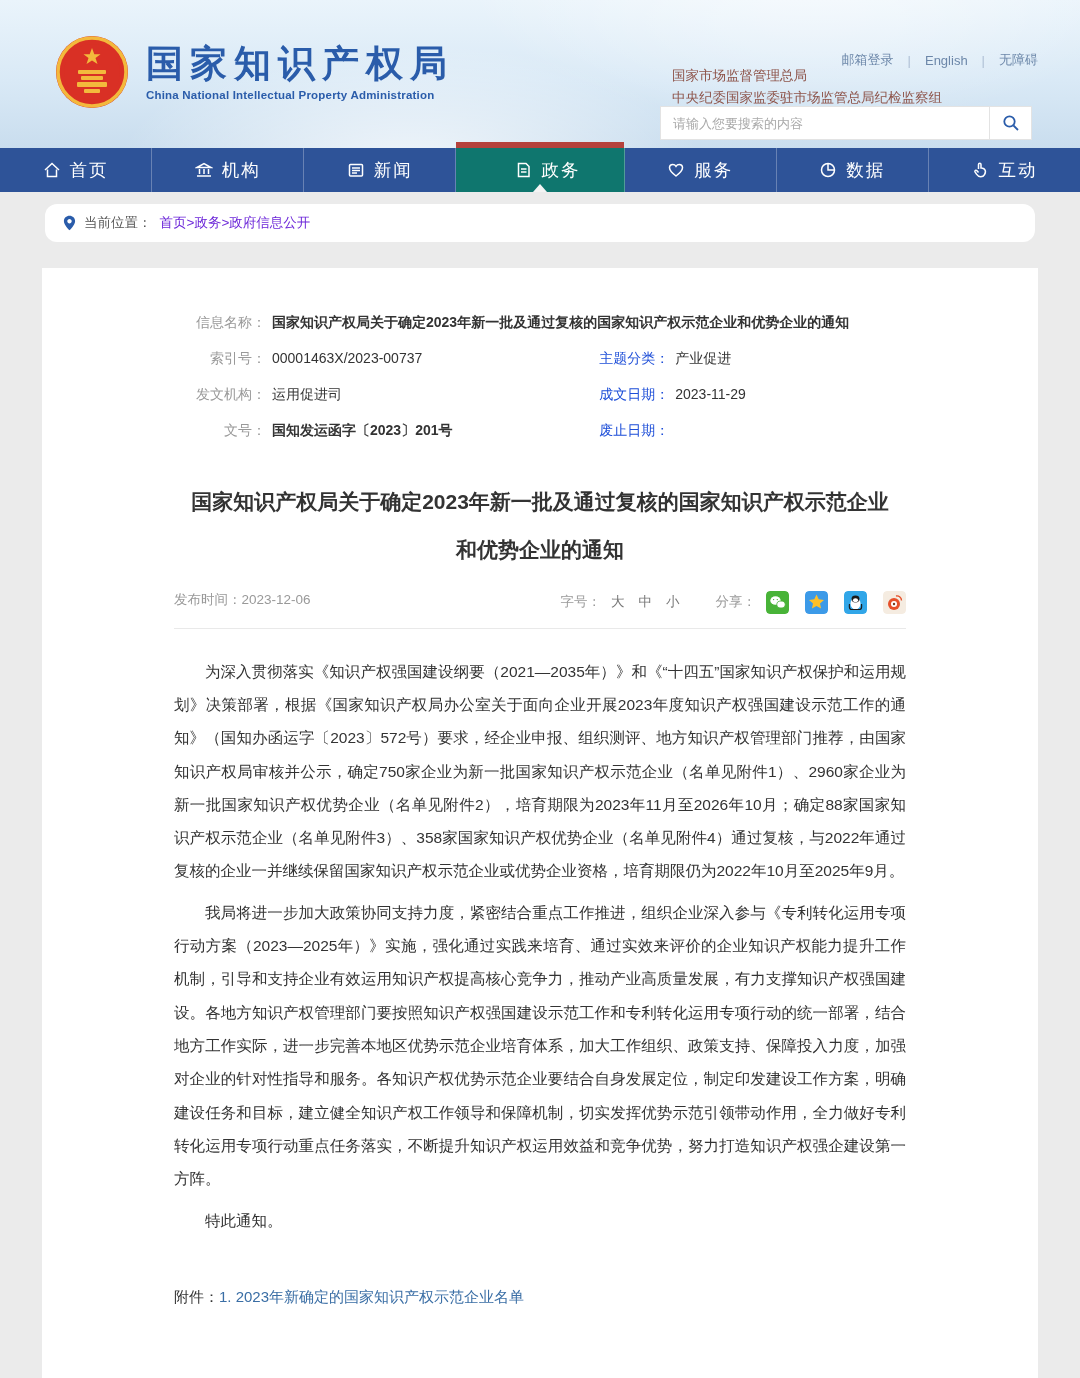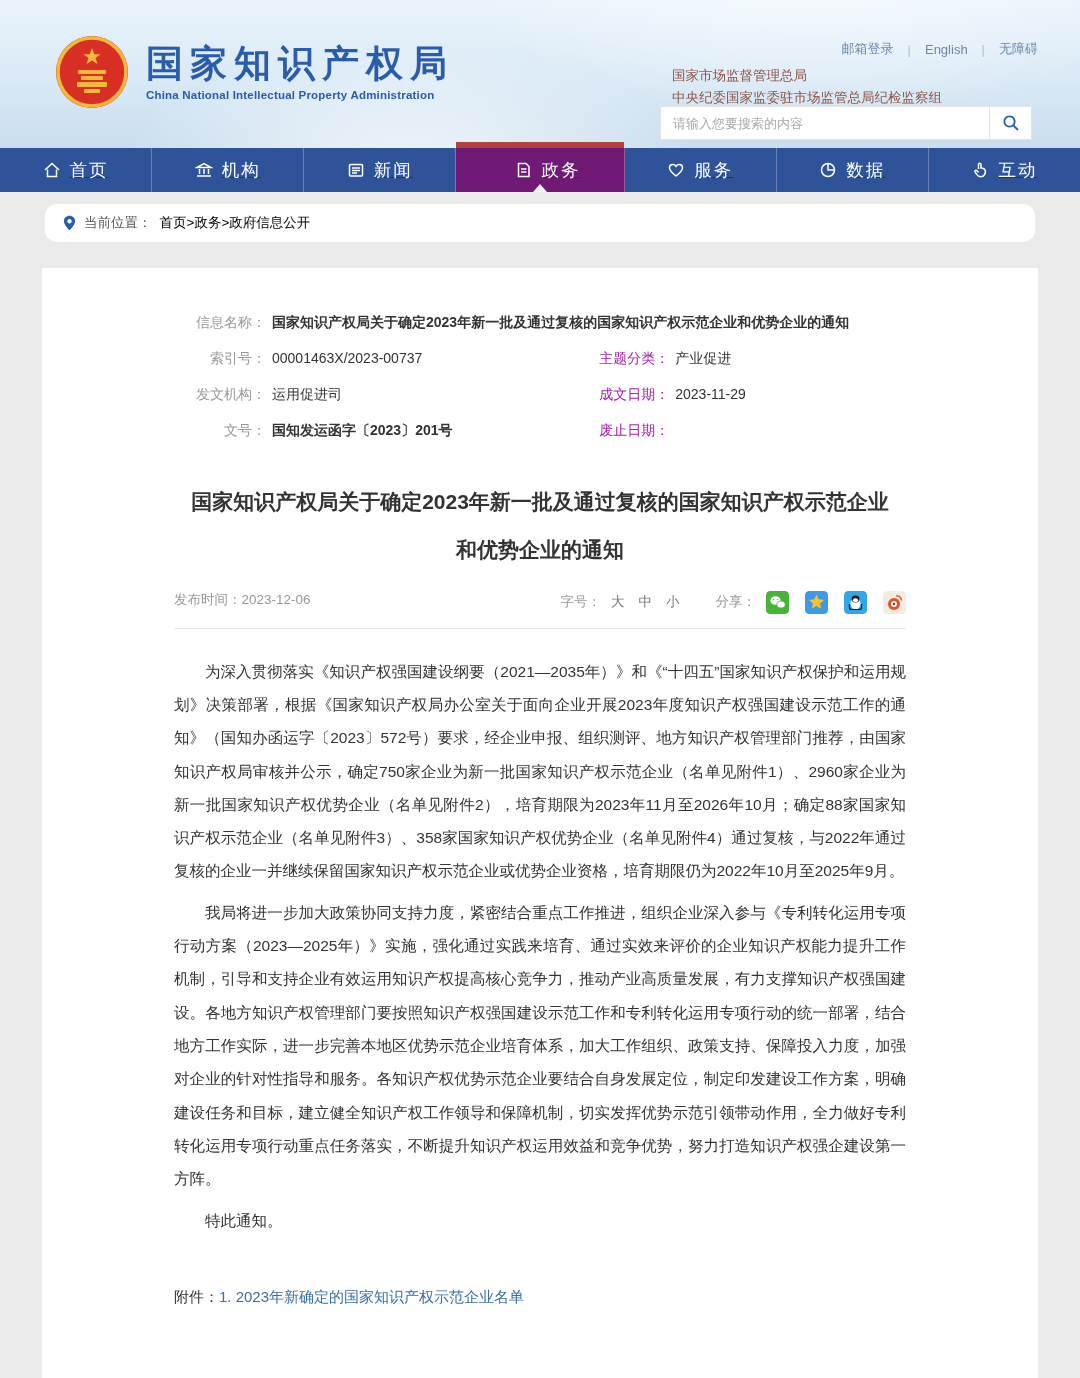--- a/index.html
+++ b/index.html
@@ -19,60 +19,60 @@
     background:
       radial-gradient(ellipse 420px 180px at 38% 115%, rgba(255,255,255,.75), rgba(255,255,255,0) 70%),
       radial-gradient(ellipse 500px 220px at 75% -20%, rgba(255,255,255,.6), rgba(255,255,255,0) 70%),
       linear-gradient(180deg, #eaf4fb 0%, #d9e9f6 55%, #c9ddee 100%);
   }
   .logo-group { position: absolute; left: 54px; top: 34px; display: flex; align-items: center; gap: 16px; }
   .logo-emblem { width: 76px; height: 76px; }
   .logo-title { font-size: 37px; font-weight: 700; color: #2a5caa; letter-spacing: 7px; line-height: 1.15; }
   .logo-sub { font-size: 11.5px; font-weight: 700; color: #2a5caa; letter-spacing: .2px; margin-top: 3px; }
 
-  .top-links { position: absolute; right: 42px; top: 40px; font-size: 13px; color: #6c87a9; display: flex; align-items: center; gap: 14px; }
+  .top-links { position: absolute; right: 42px; top: 51px; font-size: 13px; color: #6c87a9; display: flex; align-items: center; gap: 14px; }
   .top-links .sep { color: #aebfd4; }
   .top-links span[data-interactable="true"] { cursor: pointer; }
 
   .org-lines { position: absolute; left: 672px; top: 65px; font-size: 13.5px; color: #8d5349; line-height: 1.65; }
 
   .search-bar { position: absolute; left: 660px; top: 106px; width: 372px; height: 34px; background: #fff; border: 1px solid #e3e3e3; display: flex; align-items: stretch; }
   .search-bar input { flex: 1; border: 0; outline: none; padding: 0 12px; font-size: 13px; color: #0f766e; background: transparent; font-family: inherit; }
   .search-bar input::placeholder { color: #a9a9a9; }
   .search-btn { width: 42px; display: flex; align-items: center; justify-content: center; border-left: 1px solid #e3e3e3; background: #fff; cursor: pointer; }
 
   
-  .main-nav { display: flex; height: 44px; background: #2e5398; position: relative; text-decoration: underline; }
+  .main-nav { display: flex; height: 44px; background: #2e5398; position: relative; }
   .nav-item {
     flex: 1; display: flex; align-items: center; justify-content: center; gap: 9px;
     color: #fff; font-size: 17.5px; letter-spacing: 2px; cursor: pointer; position: relative;
     border-right: 1px solid rgba(255,255,255,.28);
   }
   .nav-item:last-child { border-right: 0; }
-  .nav-item.active { background: #701a75; padding-left: 16px; }
+  .nav-item.active { background: #0f766e; padding-left: 16px; }
   .nav-item.active::before { content: ""; position: absolute; left: 0; right: 0; top: -6px; height: 6px; background: #b5413c; }
   .nav-item.active::after { content: ""; position: absolute; bottom: 0; left: 50%; transform: translateX(-50%); border-left: 7px solid transparent; border-right: 7px solid transparent; border-bottom: 8px solid #f4f4f4; }
   .nav-item svg { flex: 0 0 auto; }
 
   
   .breadcrumb { margin: 12px 45px 0; background: #fff; height: 38px; display: flex; align-items: center; gap: 8px; padding: 0 18px; font-size: 13.5px; color: #555; border-radius: 12px; }
-  .breadcrumb .path { color: #000000; cursor: pointer; }
+  .breadcrumb .path { color: #6d28d9; cursor: pointer; }
 
   
   .doc { margin: 26px 42px 0; background: #fff; height: 1126px; padding-top: 36px; }
   .content { width: 732px; margin: 0 auto; }
 
   
   .info-table { font-size: 14px; }
   .info-row { display: flex; line-height: 36px; }
   .info-cell { display: flex; }
   .info-cell.left { width: 57%; }
   .info-cell.right { width: 43%; }
   .info-label { color: #999; width: 92px; text-align: right; flex: 0 0 auto; }
-  .ilabel-r { color: #a21caf; width: 78px; text-align: right; flex: 0 0 auto; }
+  .ilabel-r { color: #1d4ed8; width: 78px; text-align: right; flex: 0 0 auto; }
   .info-value { color: #333; padding-left: 6px; }
   .info-value.bold { font-weight: 700; }
 
   
   .doc-title { margin-top: 30px; text-align: center; font-size: 21px; font-weight: 700; color: #333; line-height: 2.3; padding: 0 8px; }
 
   
   .meta-row { margin-top: 16px; display: flex; justify-content: space-between; align-items: flex-start; font-size: 13.5px; color: #999; border-bottom: 1px solid #e9e9e9; padding-bottom: 14px; }
   .meta-right { display: flex; align-items: center; gap: 10px; }
   .font-sizes { display: flex; gap: 14px; margin-right: 26px; }

